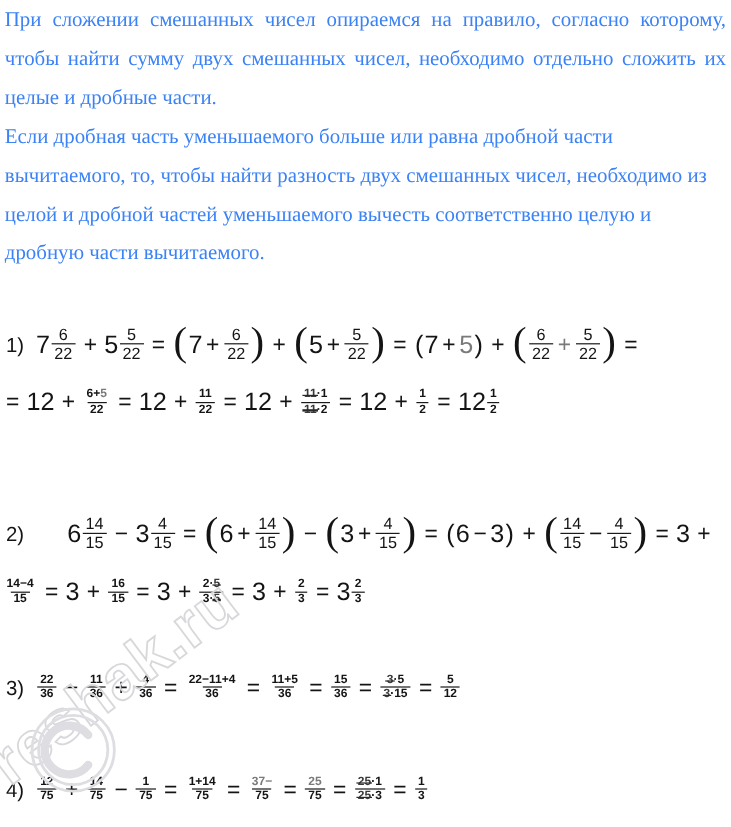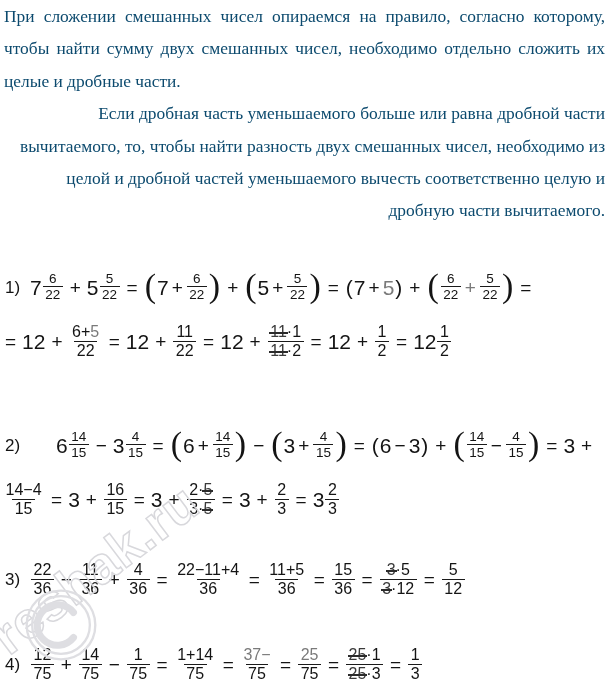--- a/index.html
+++ b/index.html
@@ -22,24 +22,24 @@
     left: 4px;
     top: 0px;
     width: 601px;
   }
   .para {
     margin: 0;
     text-align: justify;
     font-family: "Liberation Serif", serif;
     font-size: 17.4px;
     line-height: 32.4px;
-    color: #0c4a6e;
+    color: #3b82f6;
   }
   .para.last-no-justify {
-    text-align: right;
+    text-align: left;
   }
 
   
   #math {
     position: absolute;
     left: 0;
     top: 262px;
     width: 609px;
     font-family: "Liberation Sans", sans-serif;
     color: #141414;
@@ -86,21 +86,21 @@
   .frac .den {
     display: block;
     padding: 0 2.5px;
     text-align: center;
     white-space: nowrap;
   }
   .frac .num { }
   .frac .den { border-top: 1.4px solid #1a1a1a; }
 
   
-  .frac.big { font-size: 16px; }
+  .frac.big { font-size: 10px; font-weight: bold; }
 
   
   .cx {
     position: relative;
     display: inline-block;
     color: #3a3a3a;
   }
   .cx::after {
     content: "";
     position: absolute;
@@ -413,21 +413,21 @@
       <span class="den">36</span>
     </span>
     <span class="op">=</span>
     <span class="frac big">
       <span class="num">15</span>
       <span class="den">36</span>
     </span>
     <span class="op">=</span>
     <span class="frac big">
       <span class="num"><span class="cx">3</span><span>·5</span></span>
-      <span class="den"><span class="cx">3</span><span>·12</span></span>
+      <span class="den"><span class="cx">3</span><span>·15</span></span>
     </span>
     <span class="op">=</span>
     <span class="frac big">
       <span class="num">5</span>
       <span class="den">12</span>
     </span>
   </div>
 
   <div class="mrow" style="top:385px;">
     <span class="mitem-num">4)</span>

